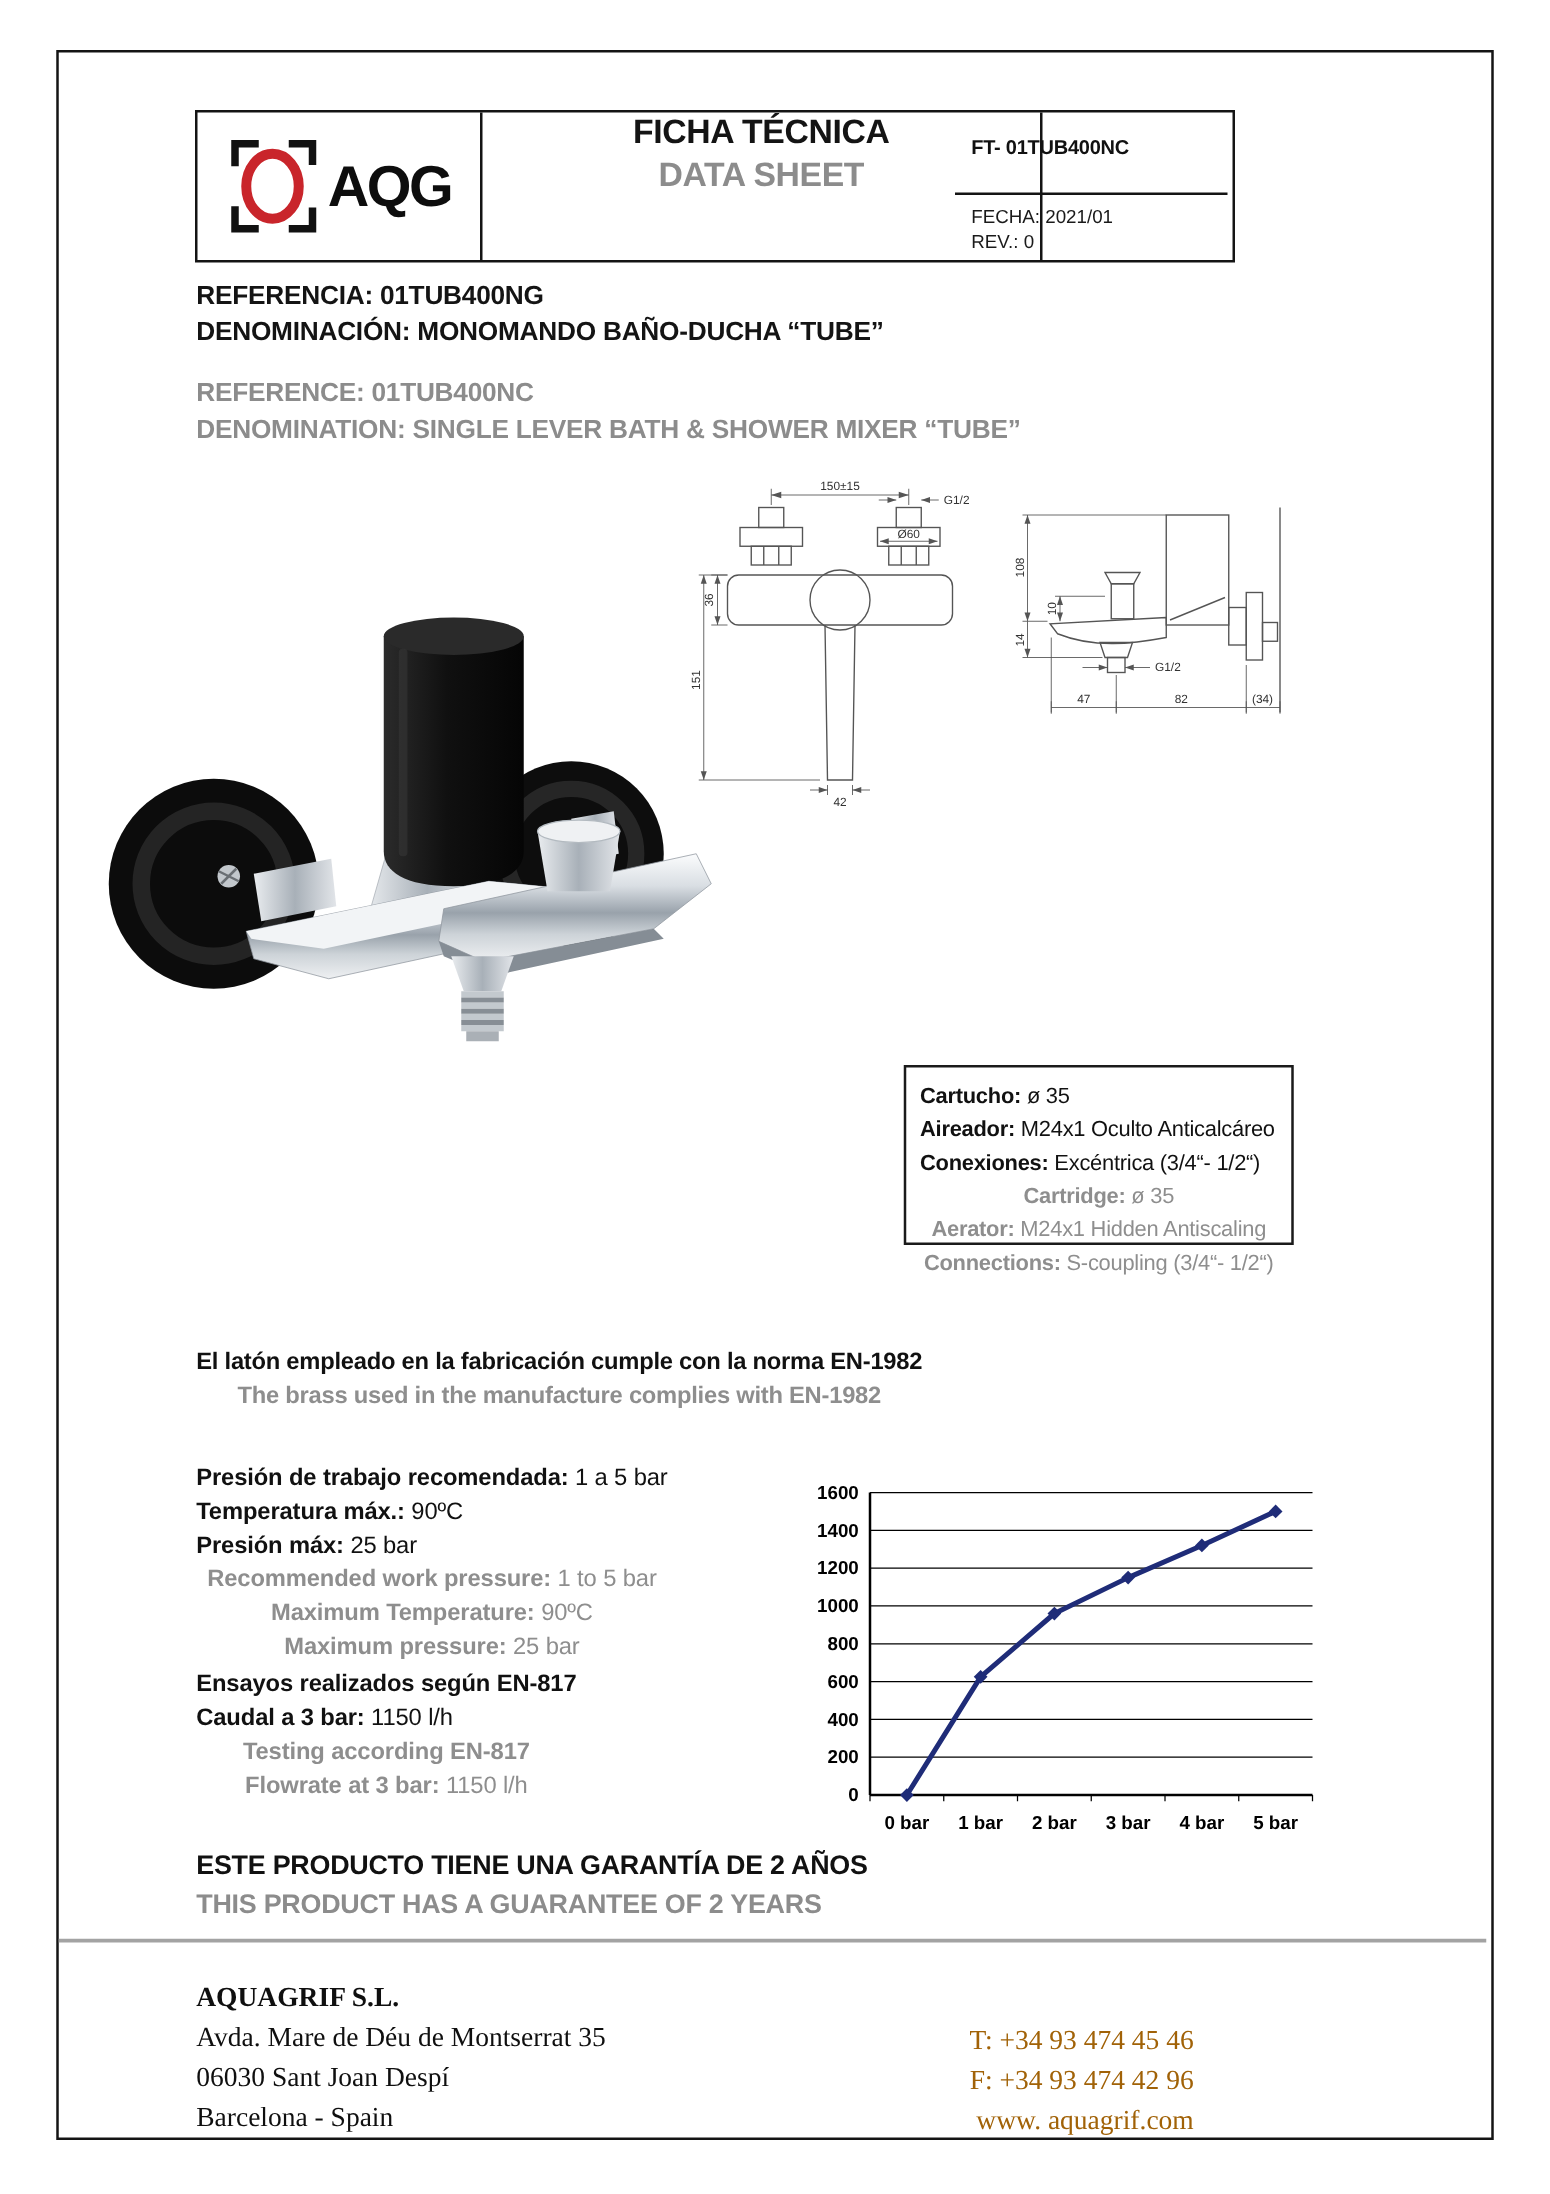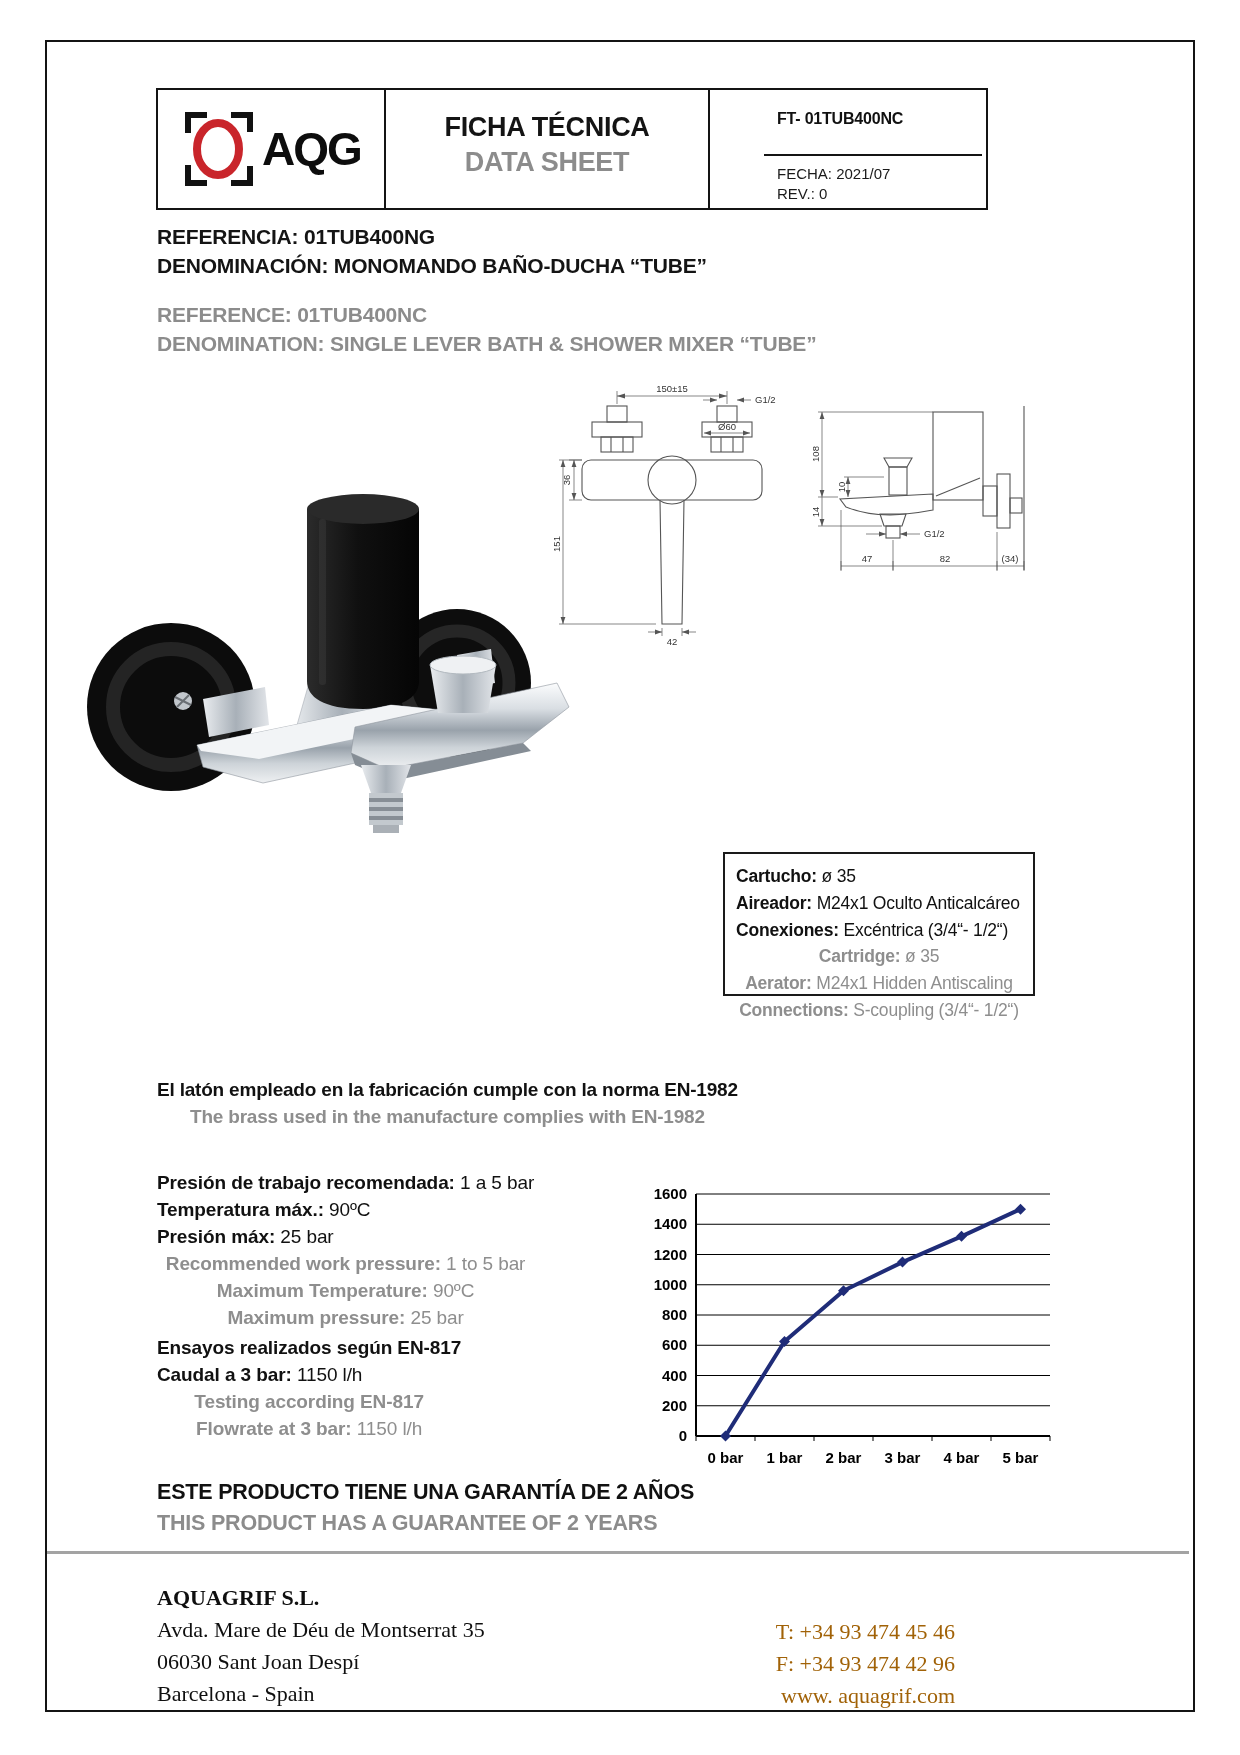--- a/index.html
+++ b/index.html
@@ -6,22 +6,22 @@
   .page{position:relative;width:1240px;height:1755px;background:#fff;
         font-family:"Liberation Sans",sans-serif;color:#111;overflow:hidden;}
   .abs{position:absolute;}
   .frame{left:45px;top:40px;width:1146px;height:1668px;border:2px solid #141414;}
 
   
   .hdr{left:156px;top:88px;width:828px;height:118px;border:2px solid #141414;background:#fff;}
   .hdr-logo{position:absolute;left:0;top:0;width:226px;height:100%;border-right:2px solid #141414;
             display:flex;align-items:center;justify-content:center;gap:5px;}
   .logo-text{font-size:46px;font-weight:800;letter-spacing:-2px;color:#0d0d0d;}
-  .hdr-title{position:absolute;left:228px;top:0;width:324px;height:100%;border-right:2px solid #141414;
-             text-align:center;padding-top:22px;box-sizing:border-box;}
+  .hdr-title{position:absolute;left:228px;top:0;width:448px;height:100%;border-right:2px solid #141414;
+             text-align:center;box-sizing:border-box;}
   .t1{font-size:27px;font-weight:bold;letter-spacing:-0.3px;color:#141414;}
   .t2{font-size:27px;font-weight:bold;letter-spacing:-0.3px;color:#8C8C8C;margin-top:4px;}
   .hdr-right{position:absolute;left:606px;top:0;width:218px;height:100%;}
   .hdr-code{position:absolute;left:0;top:0;width:100%;height:66px;border-bottom:2px solid #141414;
             font-size:16px;font-weight:bold;letter-spacing:-0.2px;padding:20px 0 0 13px;box-sizing:border-box;}
   .hdr-meta{position:absolute;left:0;top:68px;width:100%;font-size:15px;line-height:20px;
             padding:6px 0 0 13px;box-sizing:border-box;color:#1a1a1a;}
 
   .ref-es{left:157px;top:222px;font-size:21px;font-weight:bold;line-height:29px;letter-spacing:-0.2px;color:#141414;}
   .ref-en{left:157px;top:300px;font-size:21px;font-weight:bold;line-height:29px;letter-spacing:-0.2px;color:#8C8C8C;}
@@ -79,21 +79,21 @@
       </svg>
       <span class="logo-text">AQG</span>
     </div>
     <div class="hdr-title">
       <div class="t1">FICHA TÉCNICA</div>
       <div class="t2">DATA SHEET</div>
     </div>
     <div class="hdr-right">
       <div class="hdr-code">FT- 01TUB400NC</div>
       <div class="hdr-meta">
-        <div>FECHA: 2021/07</div>
+        <div>FECHA: 2021/01</div>
         <div>REV.: 0</div>
       </div>
     </div>
   </div>
 
   <div class="abs ref-es">
     <div>REFERENCIA: 01TUB400NG</div>
     <div>DENOMINACIÓN: MONOMANDO BAÑO-DUCHA “TUBE”</div>
   </div>
   <div class="abs ref-en">

